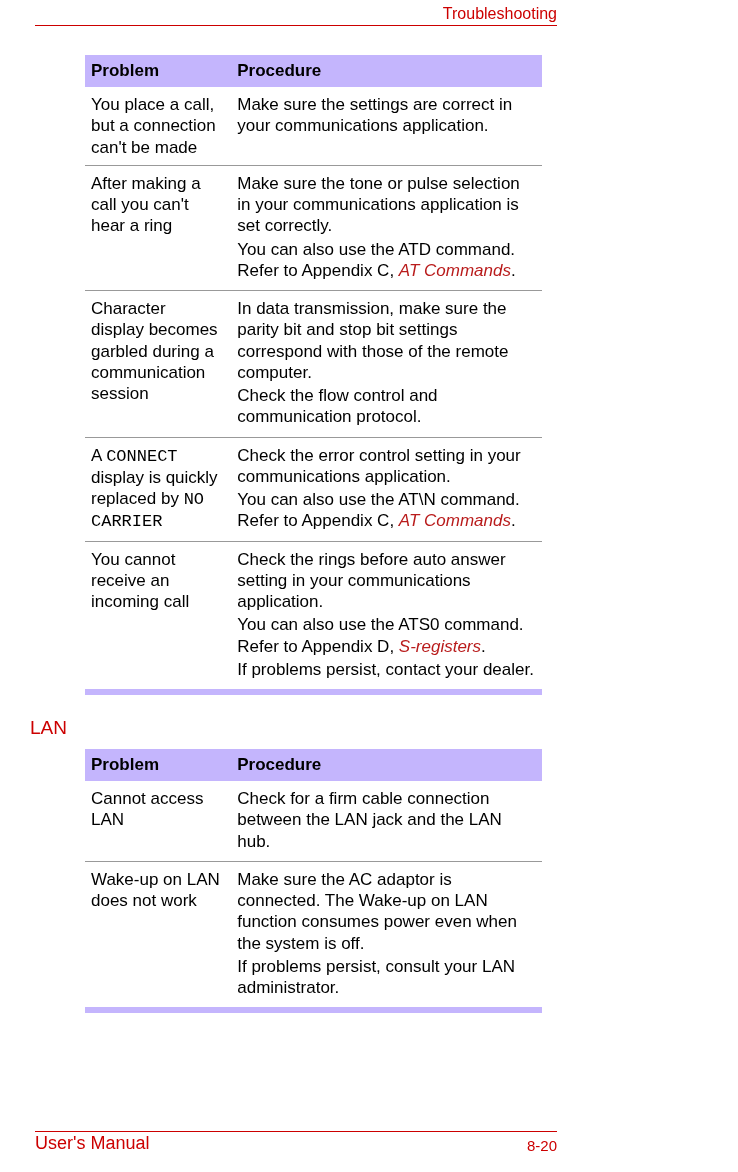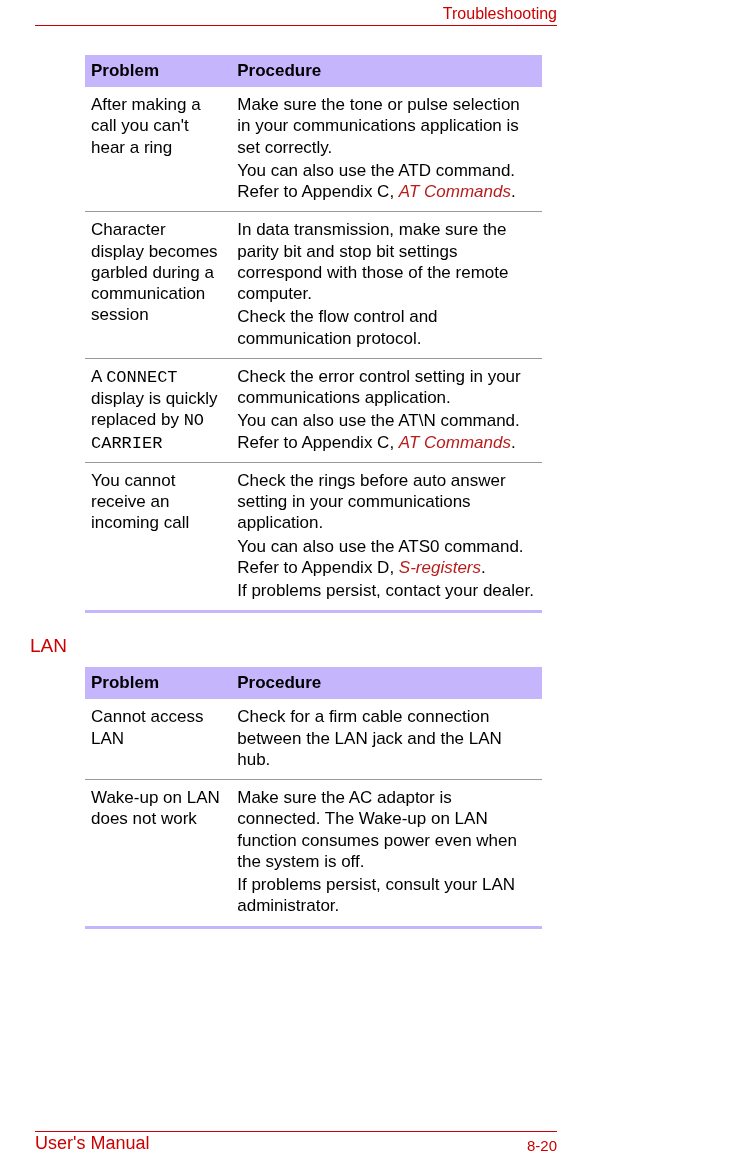--- a/index.html
+++ b/index.html
@@ -62,21 +62,21 @@
     border-top: 1px solid #999;
     padding: 7px 8px 7px 6px;
     vertical-align: top;
     font-size: 17px;
     line-height: 1.25;
   }
   tr:first-child td {
     border-top: none;
   }
   tbody tr:last-child td {
-    border-bottom: 3px solid #c4b5fd;
+    border-bottom: 6px solid #c4b5fd;
   }
   .p {
     margin: 0 0 2px 0;
   }
   .link {
     color: #b91c1c;
     font-style: italic;
   }
   .mono {
     font-family: "Courier New", monospace;
@@ -126,20 +126,26 @@
           <col class="col-proc">
         </colgroup>
       <thead>
         <tr>
           <th>Problem</th>
           <th>Procedure</th>
         </tr>
       </thead>
       <tbody>
         <tr>
+          <td>You place a call, but a connection can't be made</td>
+          <td>
+            <div class="p">Make sure the settings are correct in your communications application.</div>
+          </td>
+        </tr>
+        <tr>
           <td>After making a call you can't hear a ring</td>
           <td>
             <div class="p">Make sure the tone or pulse selection in your communications application is set correctly.</div>
             <div class="p"><span>You can also use the ATD command. Refer to Appendix C, </span><span class="link">AT Commands</span><span>.</span></div>
           </td>
         </tr>
         <tr>
           <td>Character display becomes garbled during a communication session</td>
           <td>
             <div class="p">In data transmission, make sure the parity bit and stop bit settings correspond with those of the remote computer.</div>

